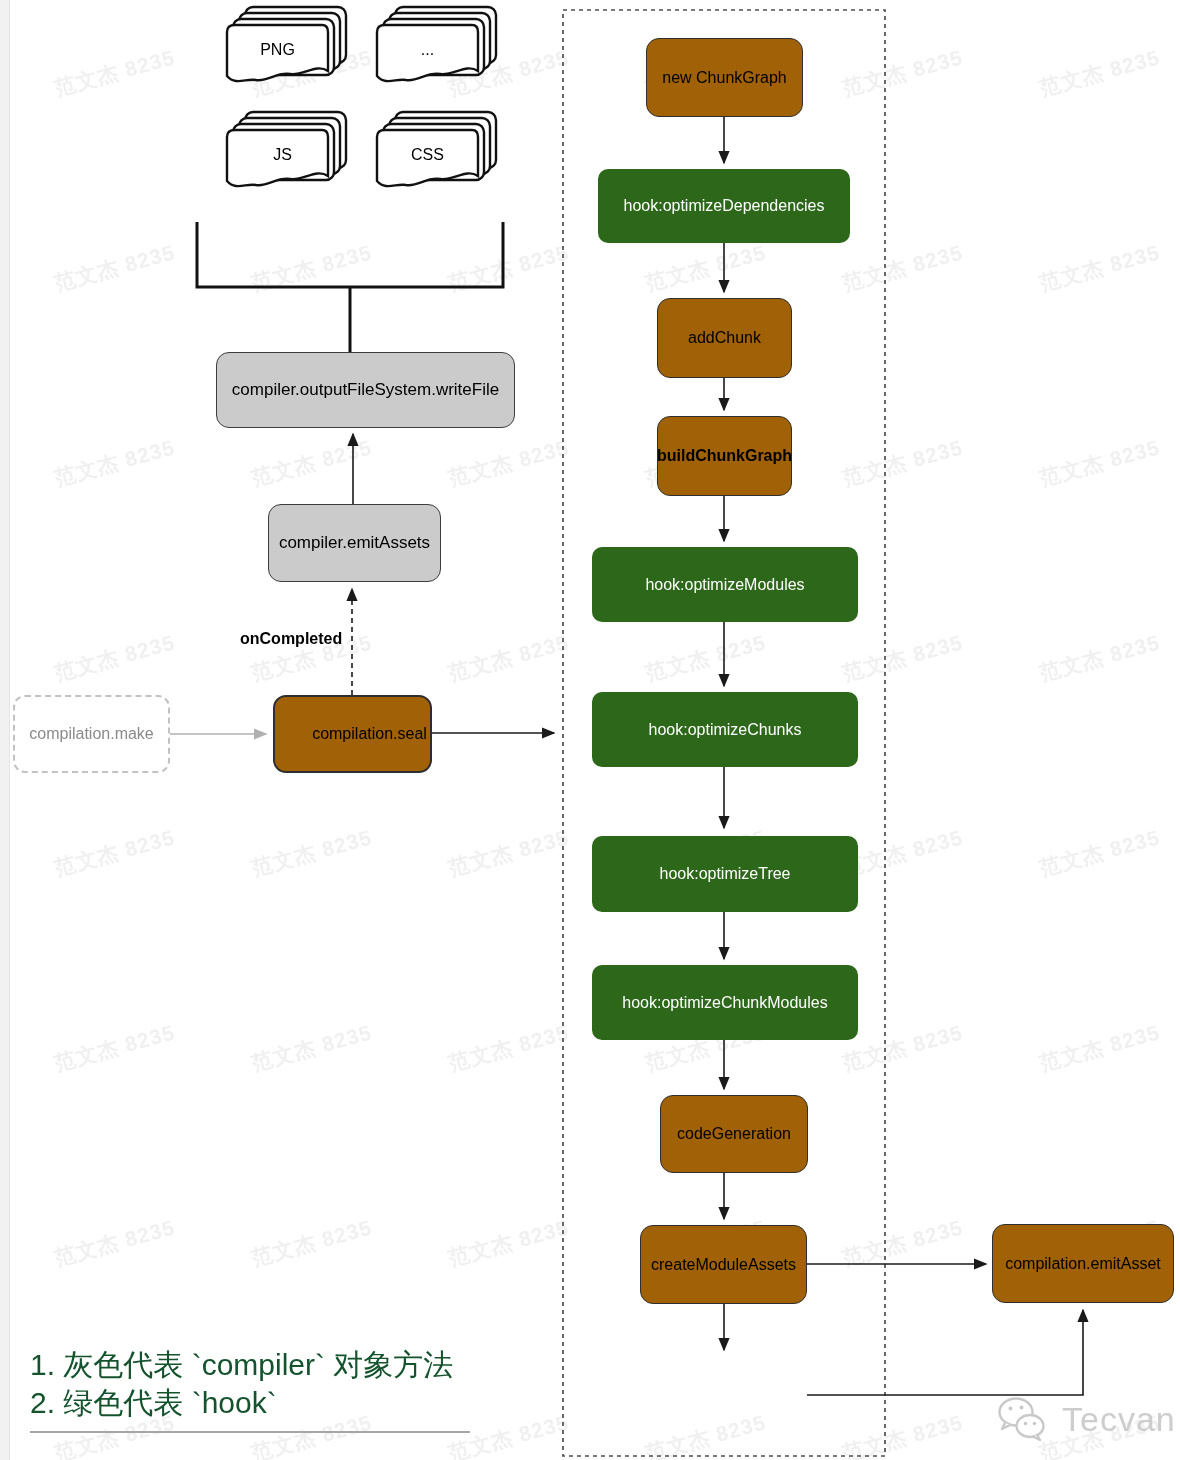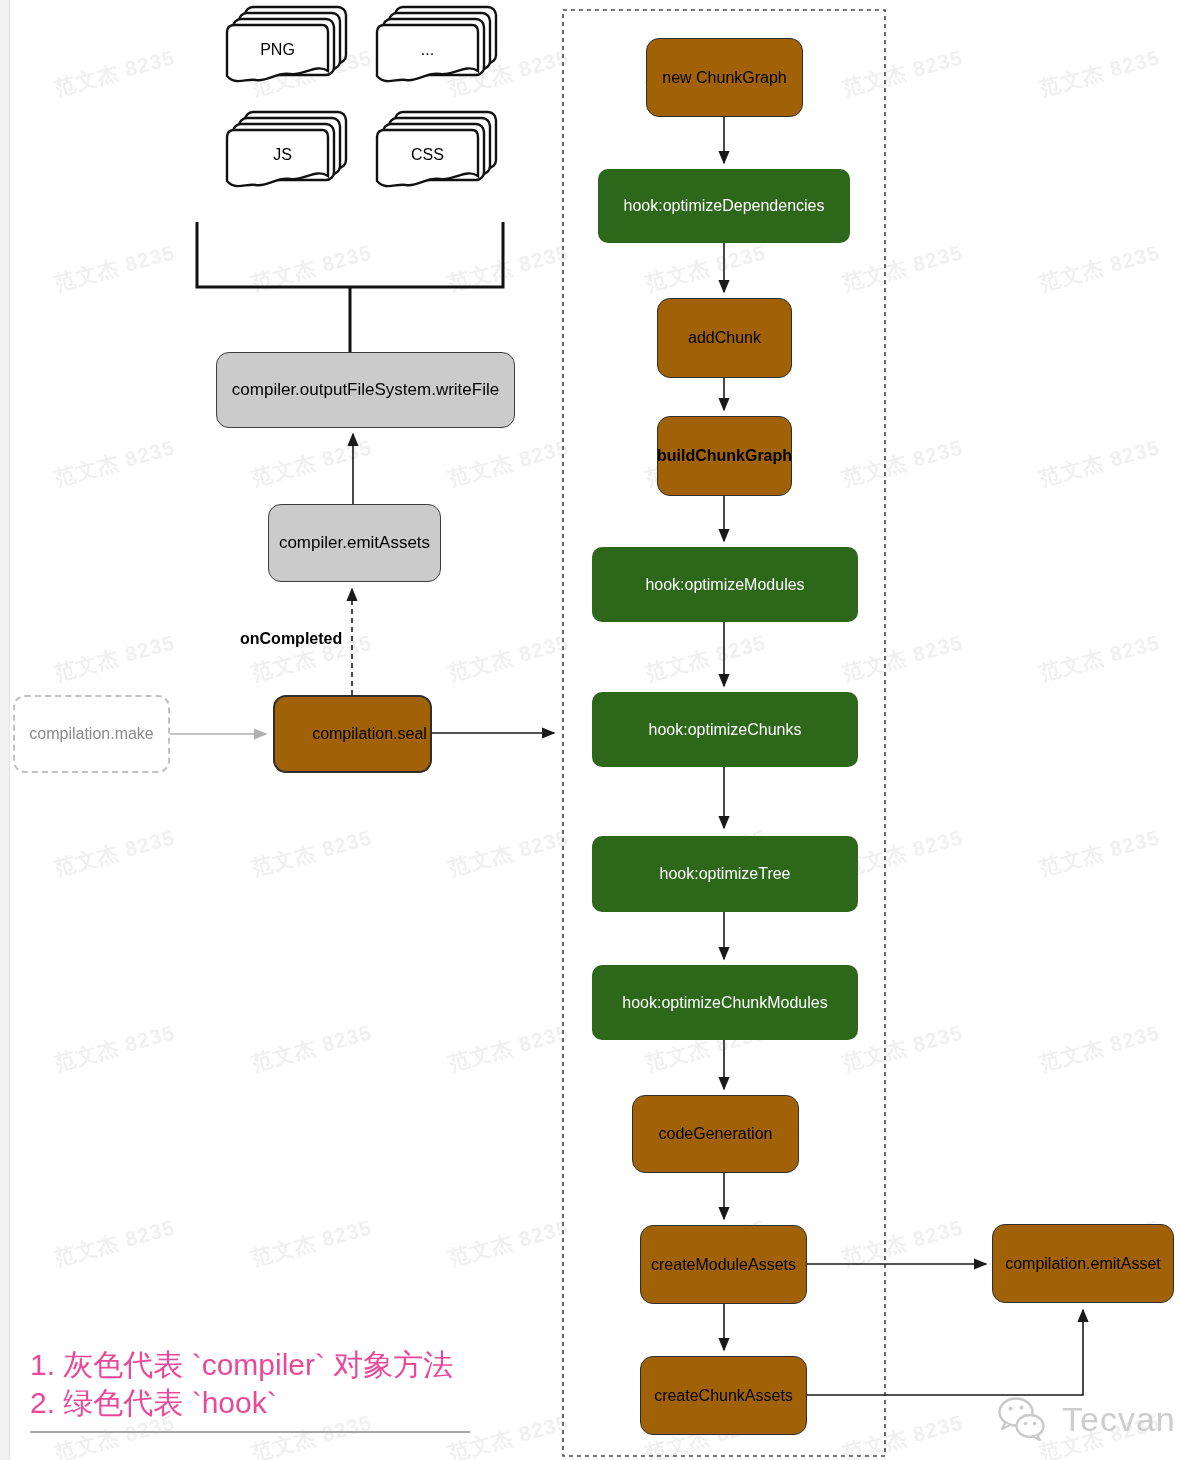--- a/index.html
+++ b/index.html
@@ -18,21 +18,21 @@
     text-align:center;font-size:16px;color:#000;background:#a16207;
     border:1.6px solid #2e2e2e;border-radius:13px;box-sizing:border-box;padding:2px 6px;
   }
   .node.green{background:var(--hook-green);border:none;color:#ffffff;border-radius:10px;}
   .node.gray{background:var(--compiler-gray);border:1.6px solid #3d3d3d;font-size:17px;}
   .node.ghost{border:2px dashed #c2c2c2;color:#8a8a8a;background:#ffffff;border-radius:12px;}
   .node.bold-border{border-width:2px;}
   .stack-label{position:absolute;z-index:3;display:flex;align-items:center;justify-content:center;
       font-size:16px;color:#000;}
   .edge-label{position:absolute;z-index:3;font-weight:700;font-size:16px;color:#000;white-space:nowrap;}
-  .legend{position:absolute;left:30px;top:1346px;z-index:3;font-size:30px;line-height:38px;color:#ec4899;white-space:nowrap;}
+  .legend{position:absolute;left:30px;top:1346px;z-index:3;font-size:30px;line-height:38px;color:#14532d;white-space:nowrap;}
   .legend-rule{position:absolute;left:30px;top:1431px;width:440px;height:0;border-top:2px solid #a6a6a6;z-index:3;}
   .brand{position:absolute;left:995px;top:1396px;z-index:3;display:flex;align-items:center;gap:15px;}
   .brand-name{font-size:34px;color:#cdcdcd;letter-spacing:1px;}
 </style>
 </head>
 <body>
 
 <div class="canvas" style="--hook-green: #2d681a; --compiler-gray: #cbcbcb;">
 
   <div class="page-edge"></div>
@@ -176,23 +176,22 @@
   <div class="node bold-border" style="left:273px;top:695px;width:159px;height:78px;padding-left:40px;">compilation.seal</div>
 
   <div class="node" style="left:646px;top:38px;width:157px;height:79px;">new ChunkGraph</div>
   <div class="node green" style="left:598px;top:169px;width:252px;height:74px;">hook:optimizeDependencies</div>
   <div class="node" style="left:657px;top:298px;width:135px;height:80px;">addChunk</div>
   <div class="node" style="left:657px;top:416px;width:135px;height:80px;font-weight:bold;">buildChunkGraph</div>
   <div class="node green" style="left:592px;top:547px;width:266px;height:75px;">hook:optimizeModules</div>
   <div class="node green" style="left:592px;top:692px;width:266px;height:75px;">hook:optimizeChunks</div>
   <div class="node green" style="left:592px;top:836px;width:266px;height:76px;">hook:optimizeTree</div>
   <div class="node green" style="left:592px;top:965px;width:266px;height:75px;">hook:optimizeChunkModules</div>
-  <div class="node" style="left:632px;top:1095px;width:167px;height:78px;">codeGeneration</div>
+  <div class="node" style="left:660px;top:1095px;width:148px;height:78px;">codeGeneration</div>
   <div class="node" style="left:640px;top:1225px;width:167px;height:79px;">createModuleAssets</div>
-  <div class="node" style="left:640px;top:1356px;width:167px;height:79px;">createChunkAssets</div>
 
   <div class="node" style="left:992px;top:1224px;width:182px;height:79px;">compilation.emitAsset</div>
 
   <div class="legend">
     <div>1. 灰色代表 `compiler` 对象方法</div>
     <div>2. 绿色代表 `hook`</div>
   </div>
   <div class="legend-rule"></div>
 
   <div class="brand">

